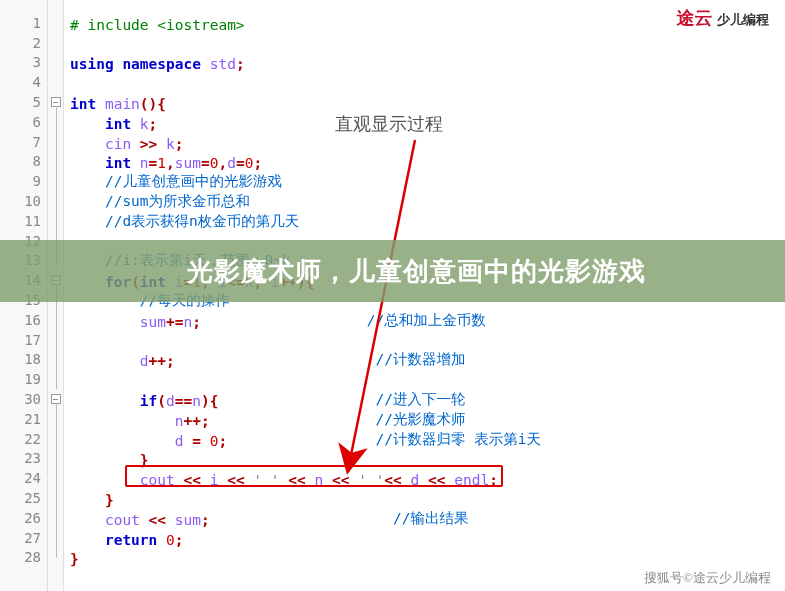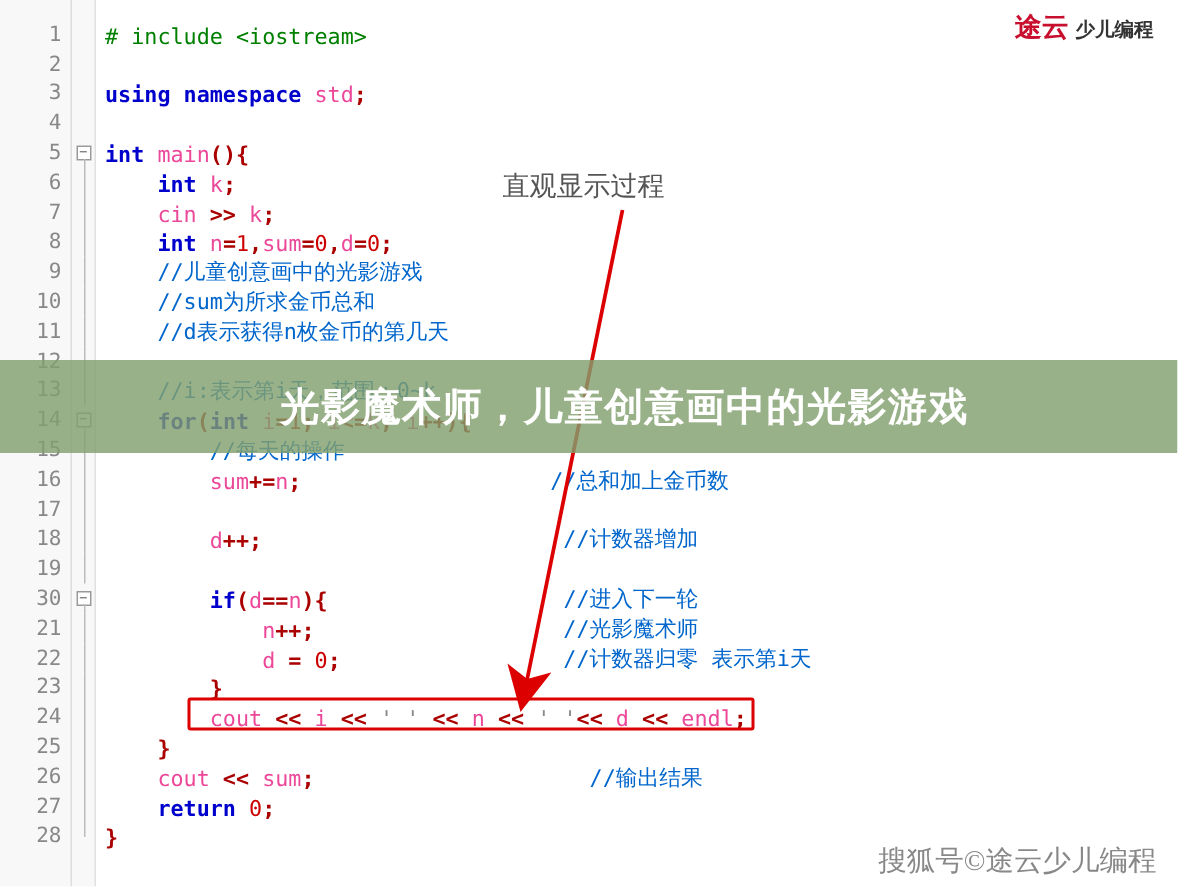--- a/index.html
+++ b/index.html
@@ -12,29 +12,29 @@
 .fold-box { width: 10px; height: 10px; border: 1px solid #999; background: #fff; font-size: 9px; line-height: 8px; text-align: center; color: #666; cursor: pointer; }
 .fold-line { position: absolute; width: 1px; background: #bbb; left: 50%; }
 .code-area { flex: 1; padding-top: 13px; position: relative; }
 .code-row { height: 19.8px; display: flex; align-items: flex-end; padding-left: 6px; font-size: 14.5px; white-space: pre; }
 .kw { color: #0000cc; font-weight: bold; }
 .pp { color: #008000; }
 .cm { color: #0066cc; }
 .num { color: #cc0000; }
 .op { color: #aa0000; font-weight: bold; }
 .str { color: #888; }
-.id { color: #ec4899; }
+.id { color: #8b5cf6; }
 .annotation { position: absolute; font-size: 18px; color: #555; font-family: "Microsoft YaHei", sans-serif; }
 .overlay-band { position: absolute; left: 0; width: 100%; height: 62px; background: rgba(130,160,110,0.82); top: 240px; display: flex; align-items: center; justify-content: center; padding-left: 48px; }
 .overlay-text { color: #fff; font-size: 26px; font-weight: bold; font-family: "Microsoft YaHei", sans-serif; letter-spacing: 1px; }
 .logo { position: absolute; top: 6px; right: 16px; font-size: 18px; color: #c8102e; font-family: "STKaiti","KaiTi",serif; font-weight: bold; }
 .logo small { font-size: 13px; color: #333; font-family: "Microsoft YaHei"; }
 .highlight-box { position: absolute; border: 2px solid #d00; border-radius: 2px; }
 .arrow-svg { position: absolute; pointer-events: none; }
-.watermark { position: absolute; bottom: 4px; right: 14px; font-size: 19px; color: #888; font-family: "Microsoft YaHei"; }
+.watermark { position: absolute; bottom: 4px; right: 14px; font-size: 13px; color: #888; font-family: "Microsoft YaHei"; }
 </style>
 </head>
 <body>
 
 <div class="editor">
   <div class="gutter" id="gutter">
       <div class="gutter-row">1</div>
       <div class="gutter-row">2</div>
       <div class="gutter-row">3</div>
       <div class="gutter-row">4</div>

